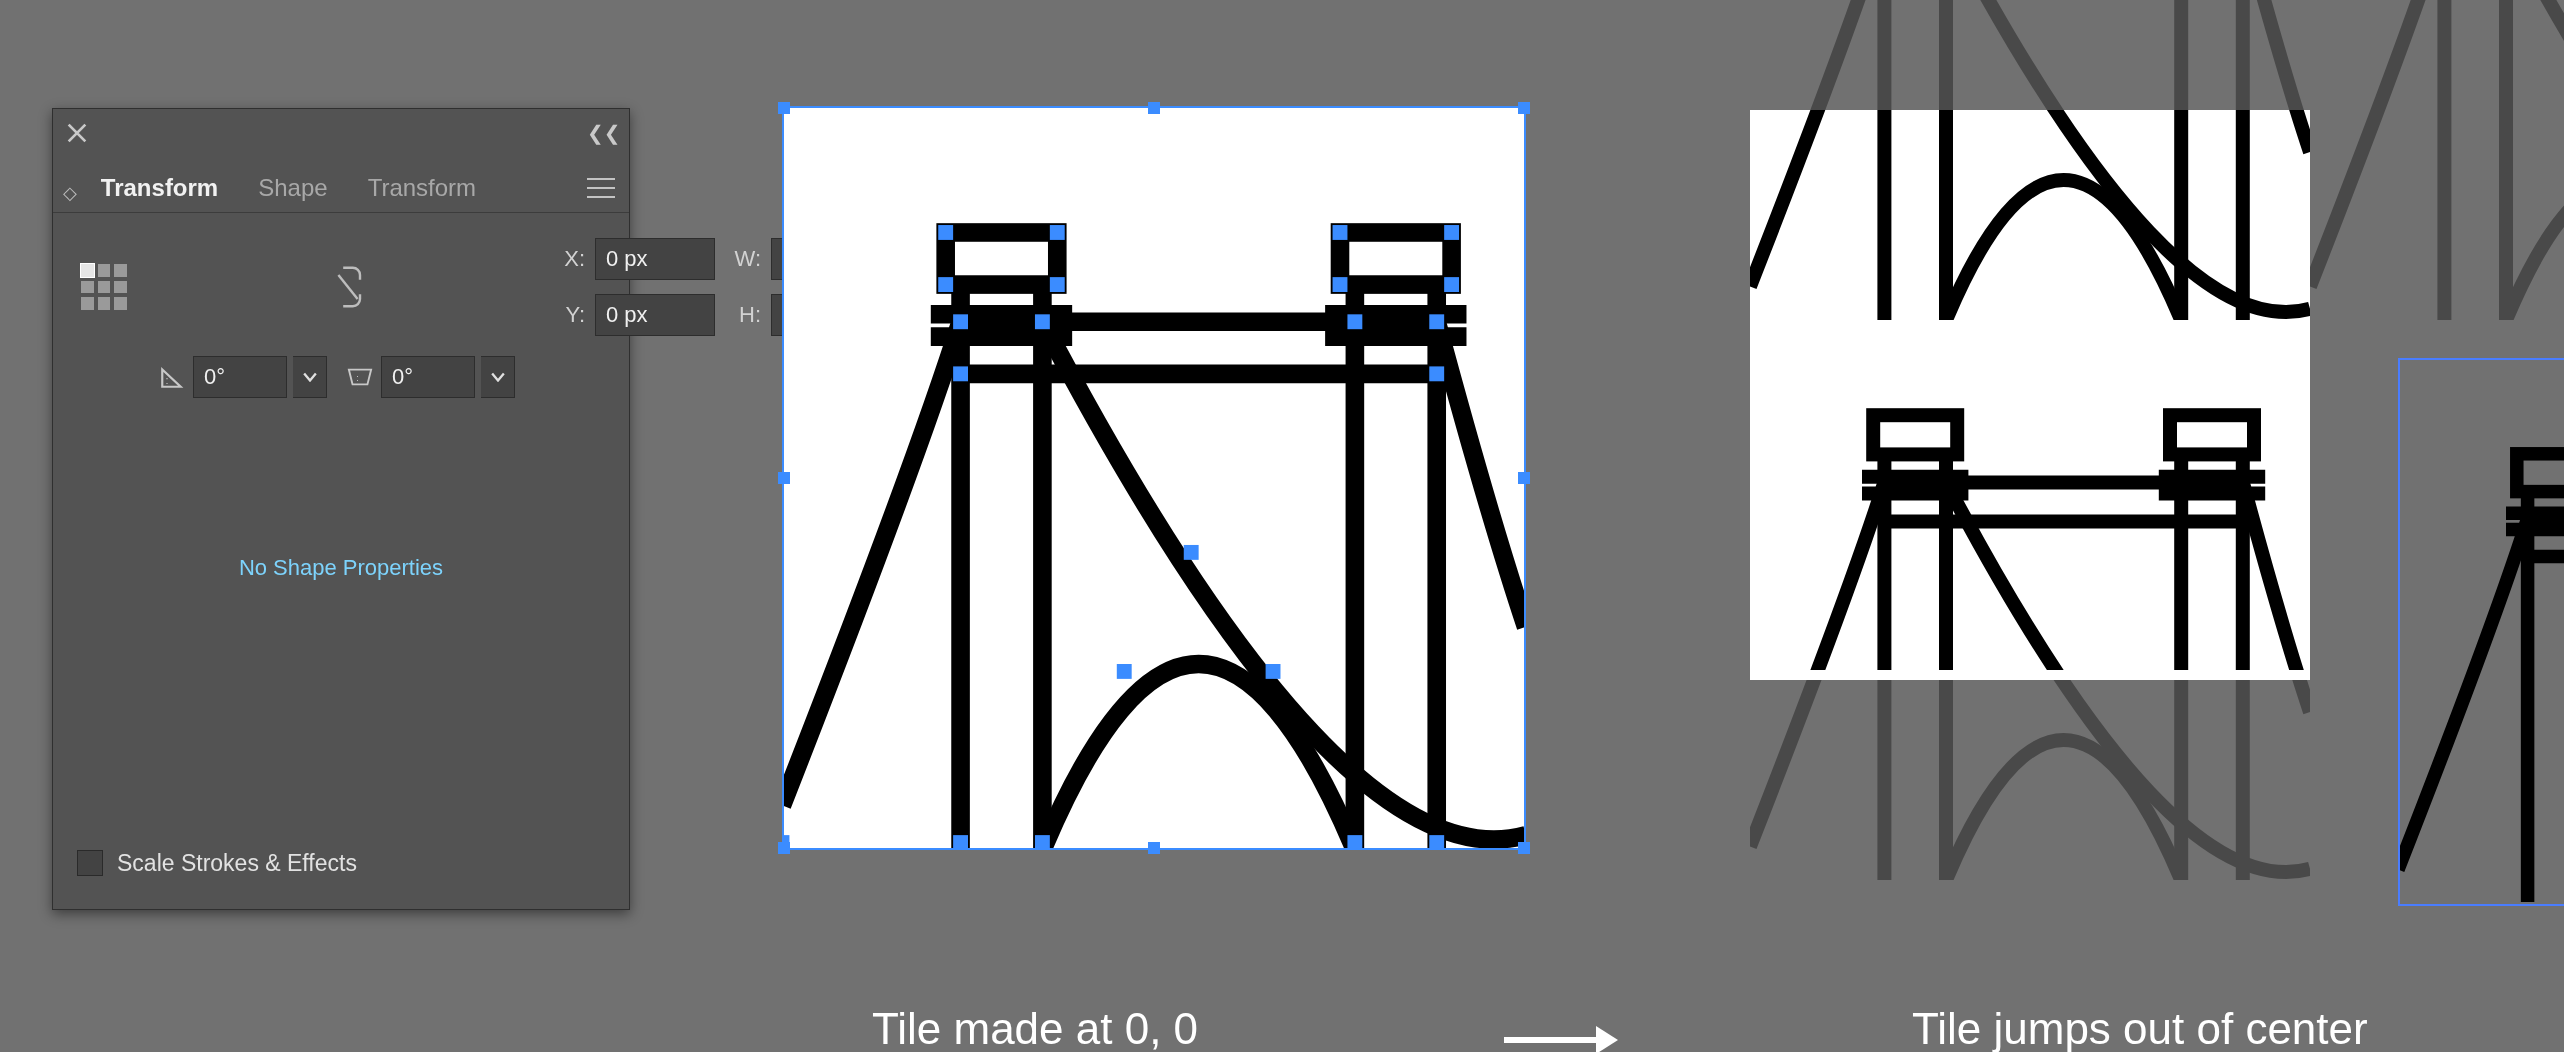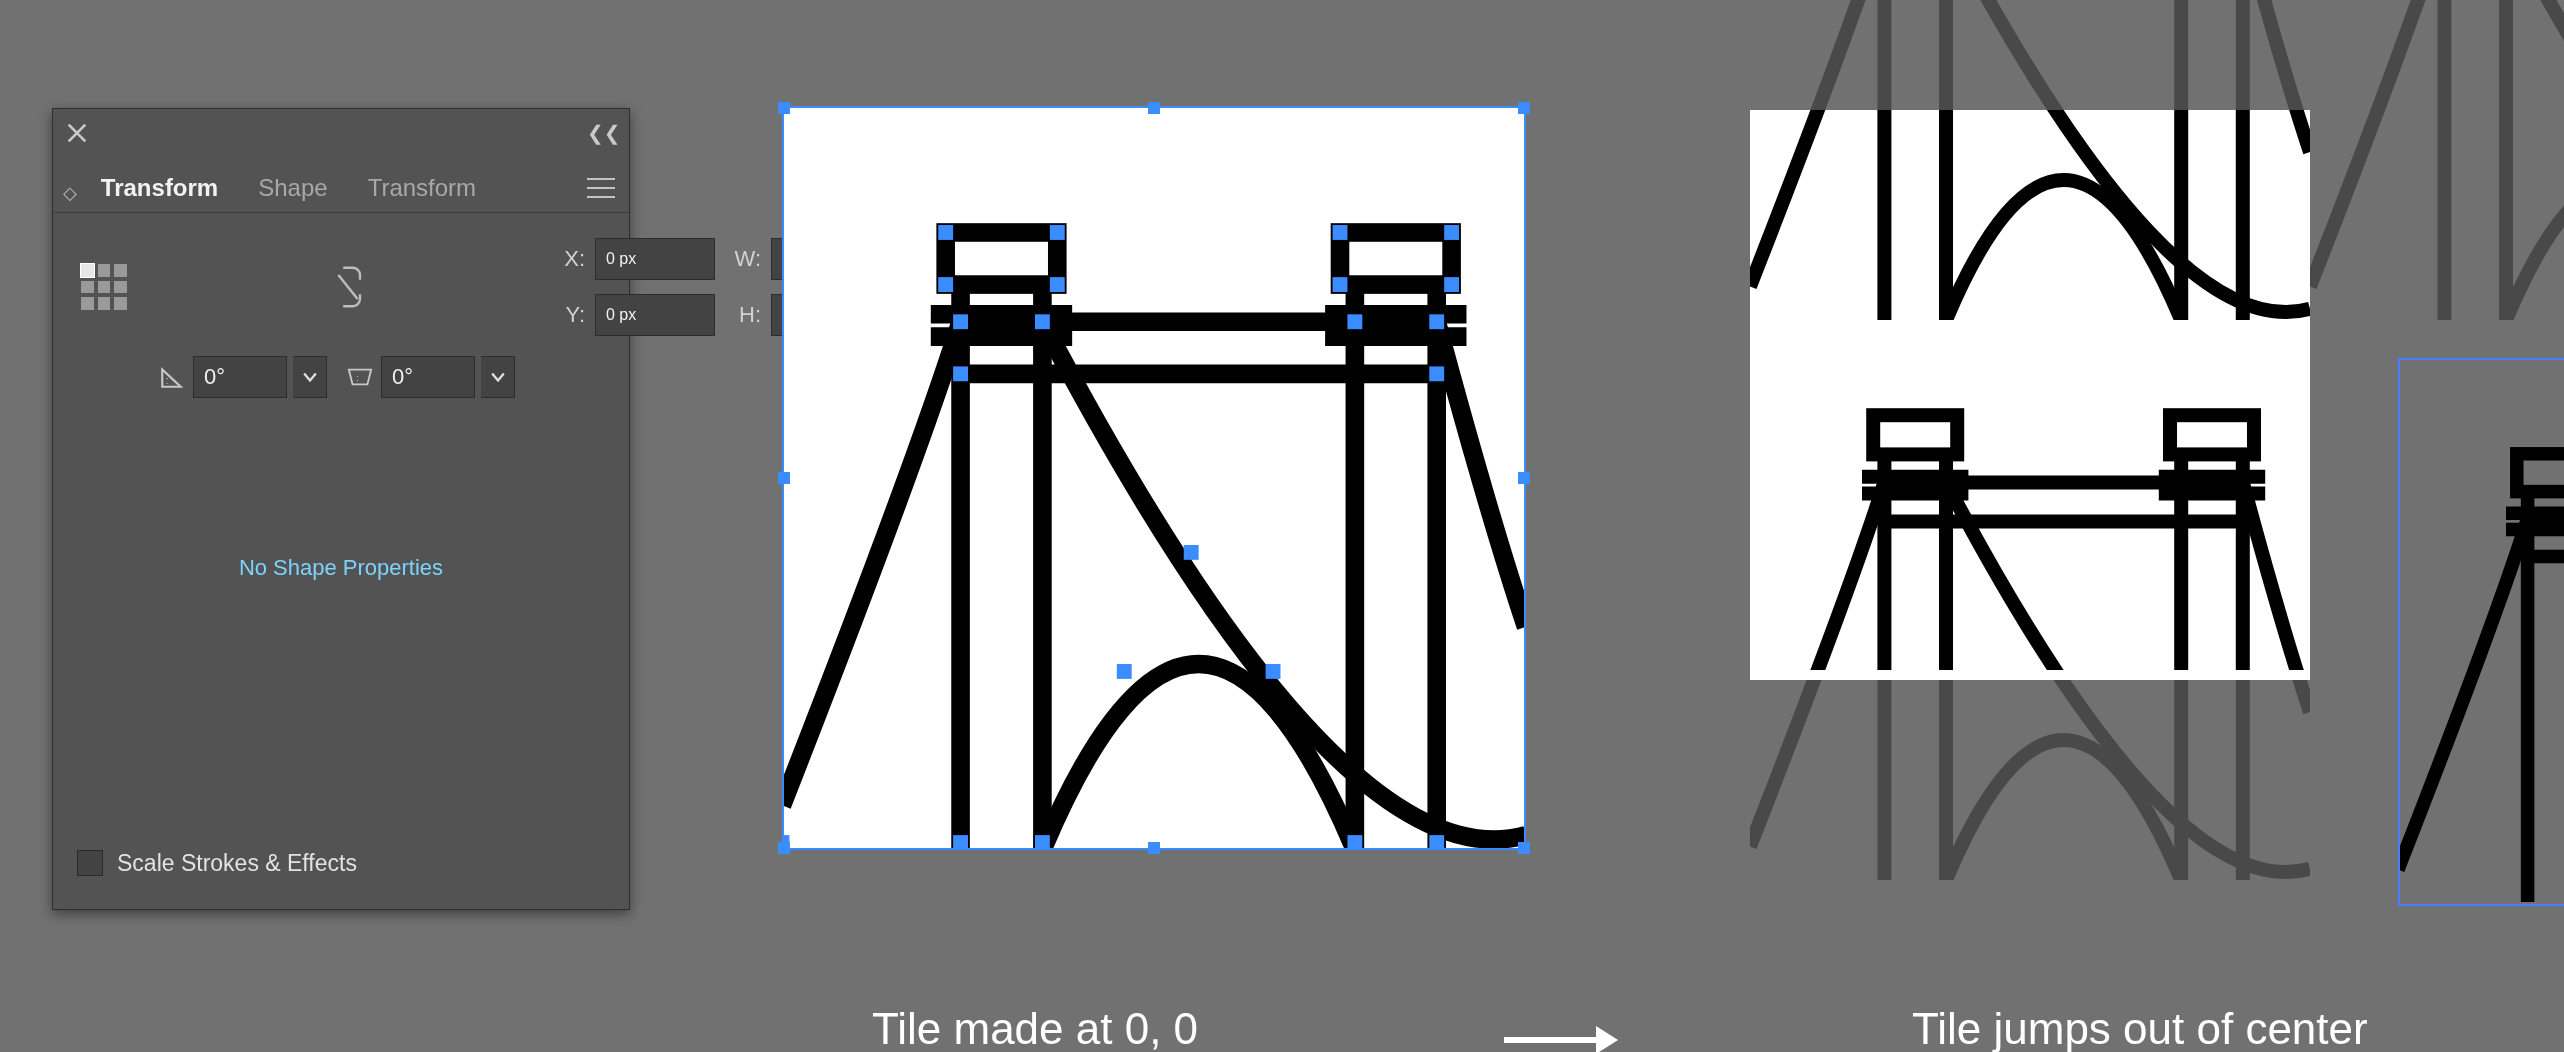--- a/index.html
+++ b/index.html
@@ -87,21 +87,21 @@
 }
 .ref-point .dot { background:#9a9a9a; }
 .ref-point .dot.sel { background:#e6e6e6; outline:1px solid #fff; }
 
 .fld-label { text-align: right; padding-right: 10px; color:#d2d2d2; }
 .fld-input {
   width: 120px; height: 42px;
   background: #434343;
   border: 1px solid #2d2d2d;
   color: #f0f0f0;
-  font-size: 16px;
+  font-size: 22px;
   padding: 0 10px;
   line-height: 40px;
 }
 .link-icon {
   grid-row: 1 / span 2;
   display:flex; align-items:center; justify-content:center;
   color:#bdbdbd;
 }
 .link-icon svg { width:32px; height:48px; }
 

